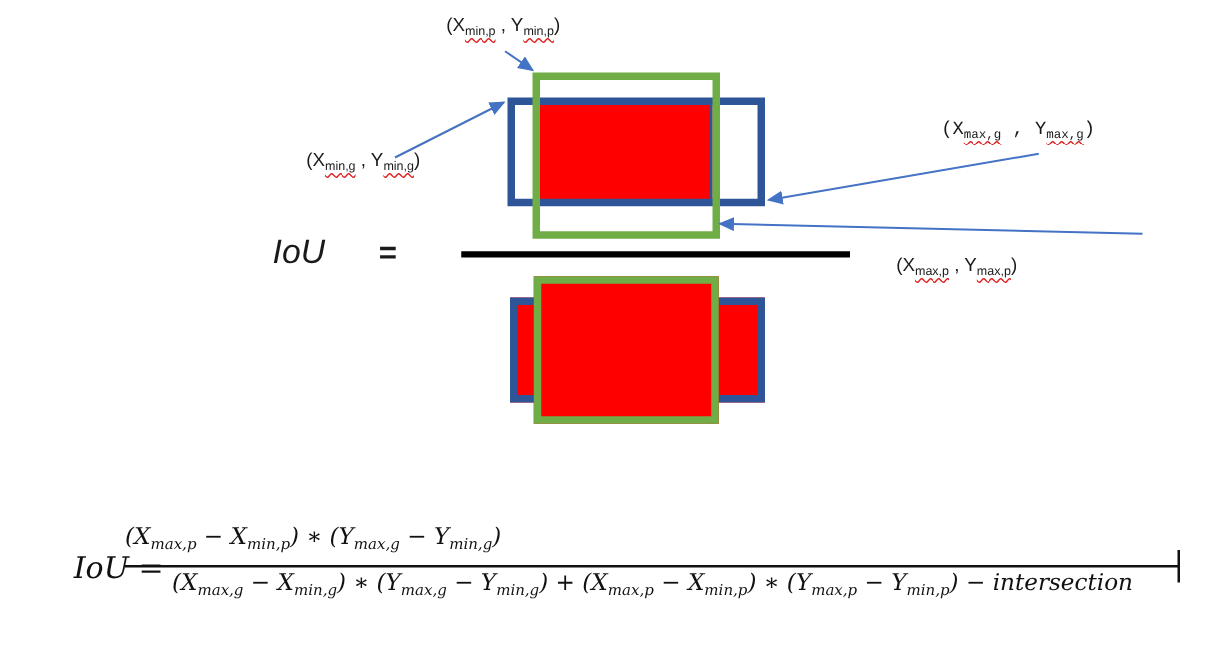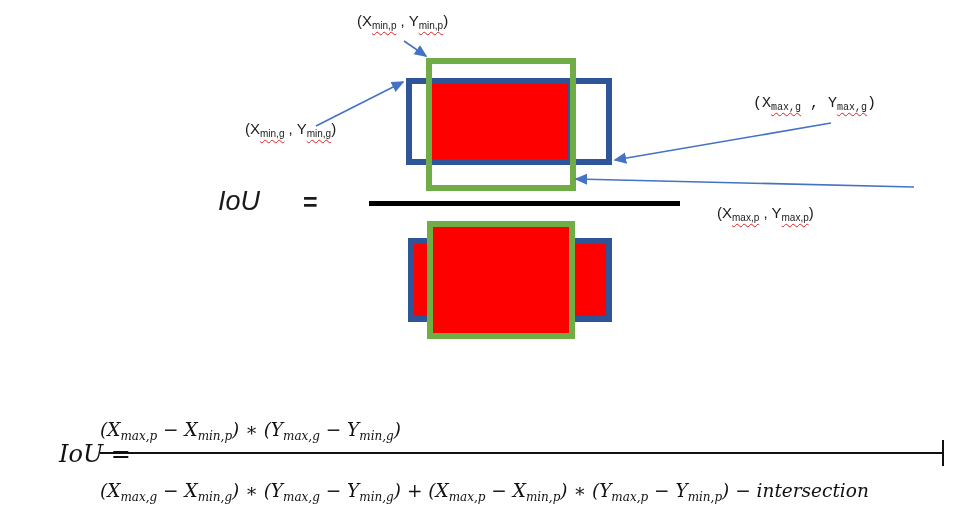--- a/index.html
+++ b/index.html
@@ -28,21 +28,21 @@
   .lab-max-g{left:753px;top:95px;font-family:Liberation Mono, monospace;}
   .lab-max-p{left:717px;top:204px;}
   
   .arrows{position:absolute;left:0;top:0;width:973px;height:524px;z-index:6;pointer-events:none;}
   .arrows line{stroke:var(--arrow);stroke-width:1.6;}
   .arrows .ah{fill:var(--arrow);}
   
   .math{font-family:"DejaVu Serif",serif;font-style:italic;color:#111;}
   .f-lhs{position:absolute;left:28px;top:440px;font-size:24px;white-space:nowrap;margin-left:31px;}
   .f-num{position:absolute;left:100px;top:419px;width:844px;text-align:left;font-size:18.5px;white-space:nowrap;}
-  .f-den{position:absolute;left:100px;top:480px;width:844px;font-size:18.5px;white-space:nowrap;}
+  .f-den{position:absolute;left:100px;top:456px;width:844px;text-align:center;font-size:18.5px;white-space:nowrap;}
   .f-bar{position:absolute;left:100px;top:452px;width:844px;height:2px;background:#111;}
   .f-cursor{position:absolute;left:942px;top:440px;width:2px;height:26px;background:#111;}
   .fsub{font-size:12px;vertical-align:-4px;}
 </style>
 </head>
 <body>
 
 <div class="canvas">
 
   <div class="box inter-top"></div>

